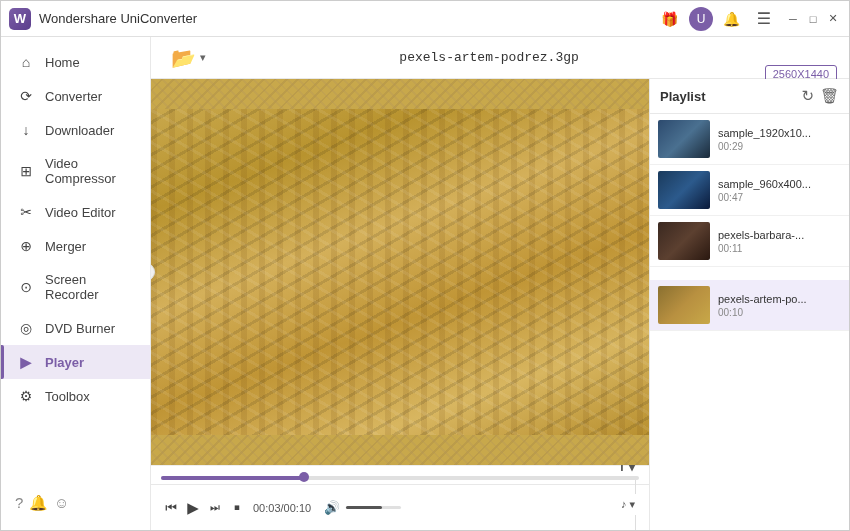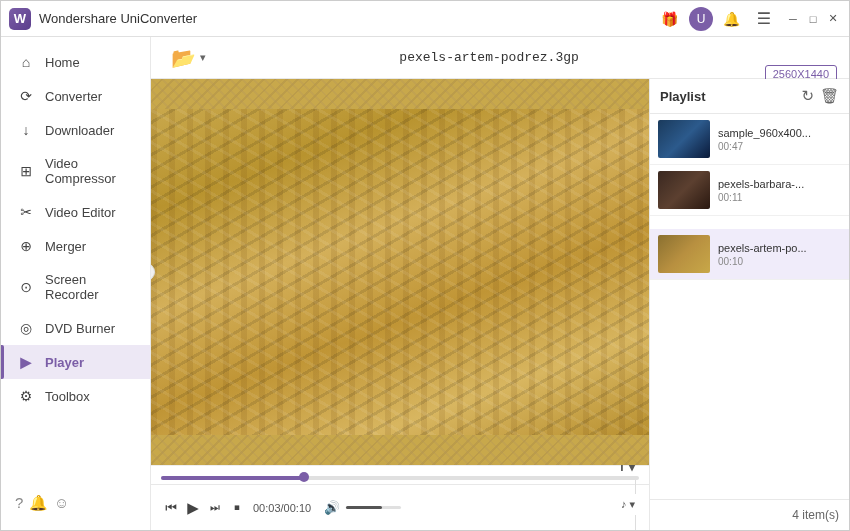--- a/index.html
+++ b/index.html
@@ -624,20 +624,27 @@
         <div class="playlist-header">
           <span class="playlist-title">Playlist</span>
           <div class="playlist-header-icons">
             <span class="playlist-header-icon">↻</span>
             <span class="playlist-header-icon">🗑</span>
           </div>
         </div>
 
         <div class="playlist-items">
 
+          <div class="playlist-item">
+            <div class="playlist-thumb thumb-1"></div>
+            <div class="playlist-item-info">
+              <div class="playlist-item-name">sample_1920x10...</div>
+              <div class="playlist-item-duration">00:29</div>
+            </div>
+          </div>
 
           <div class="playlist-item">
             <div class="playlist-thumb thumb-2"></div>
             <div class="playlist-item-info">
               <div class="playlist-item-name">sample_960x400...</div>
               <div class="playlist-item-duration">00:47</div>
             </div>
           </div>
 
           <div class="playlist-item">
@@ -651,20 +658,17 @@
           <div class="playlist-item active">
             <div class="playlist-thumb thumb-4"></div>
             <div class="playlist-item-info">
               <div class="playlist-item-name">pexels-artem-po...</div>
               <div class="playlist-item-duration">00:10</div>
             </div>
           </div>
 
         </div>
 
-        <div class="playlist-footer">
-          <span>4 item(s)</span>
-        </div>
       </div>
 
     </div>
   </div>
 </div>
 
 </body></html>

